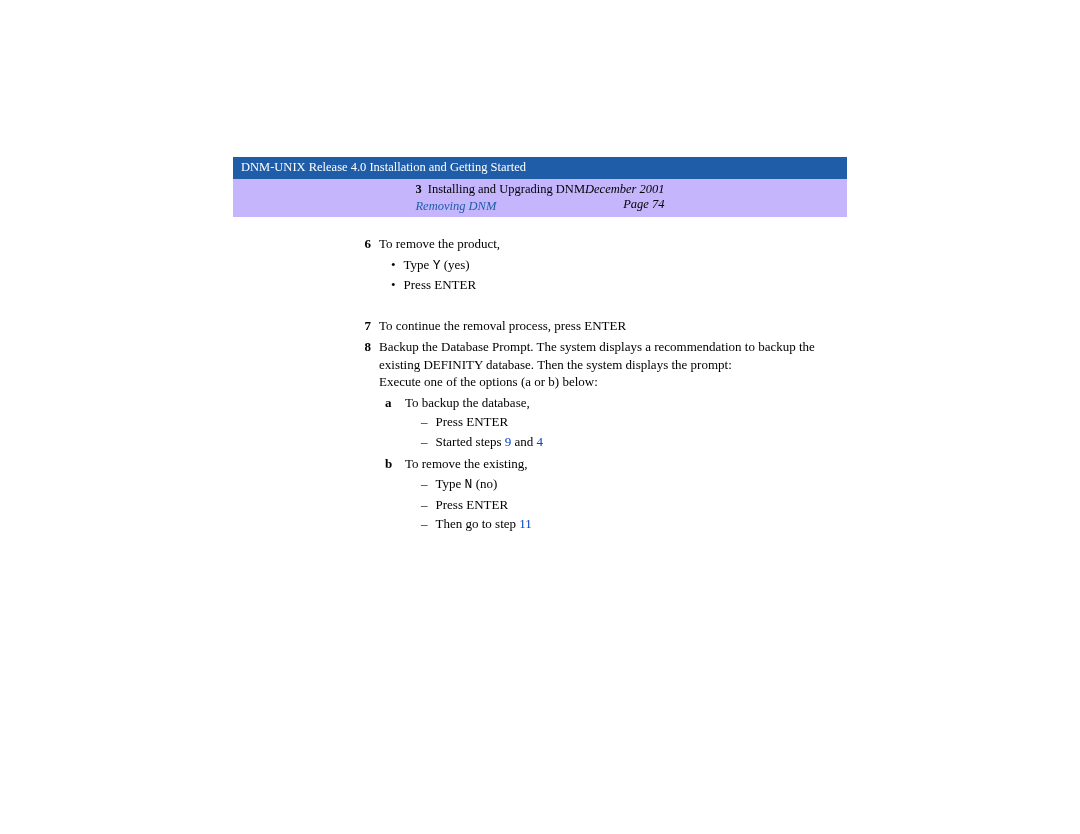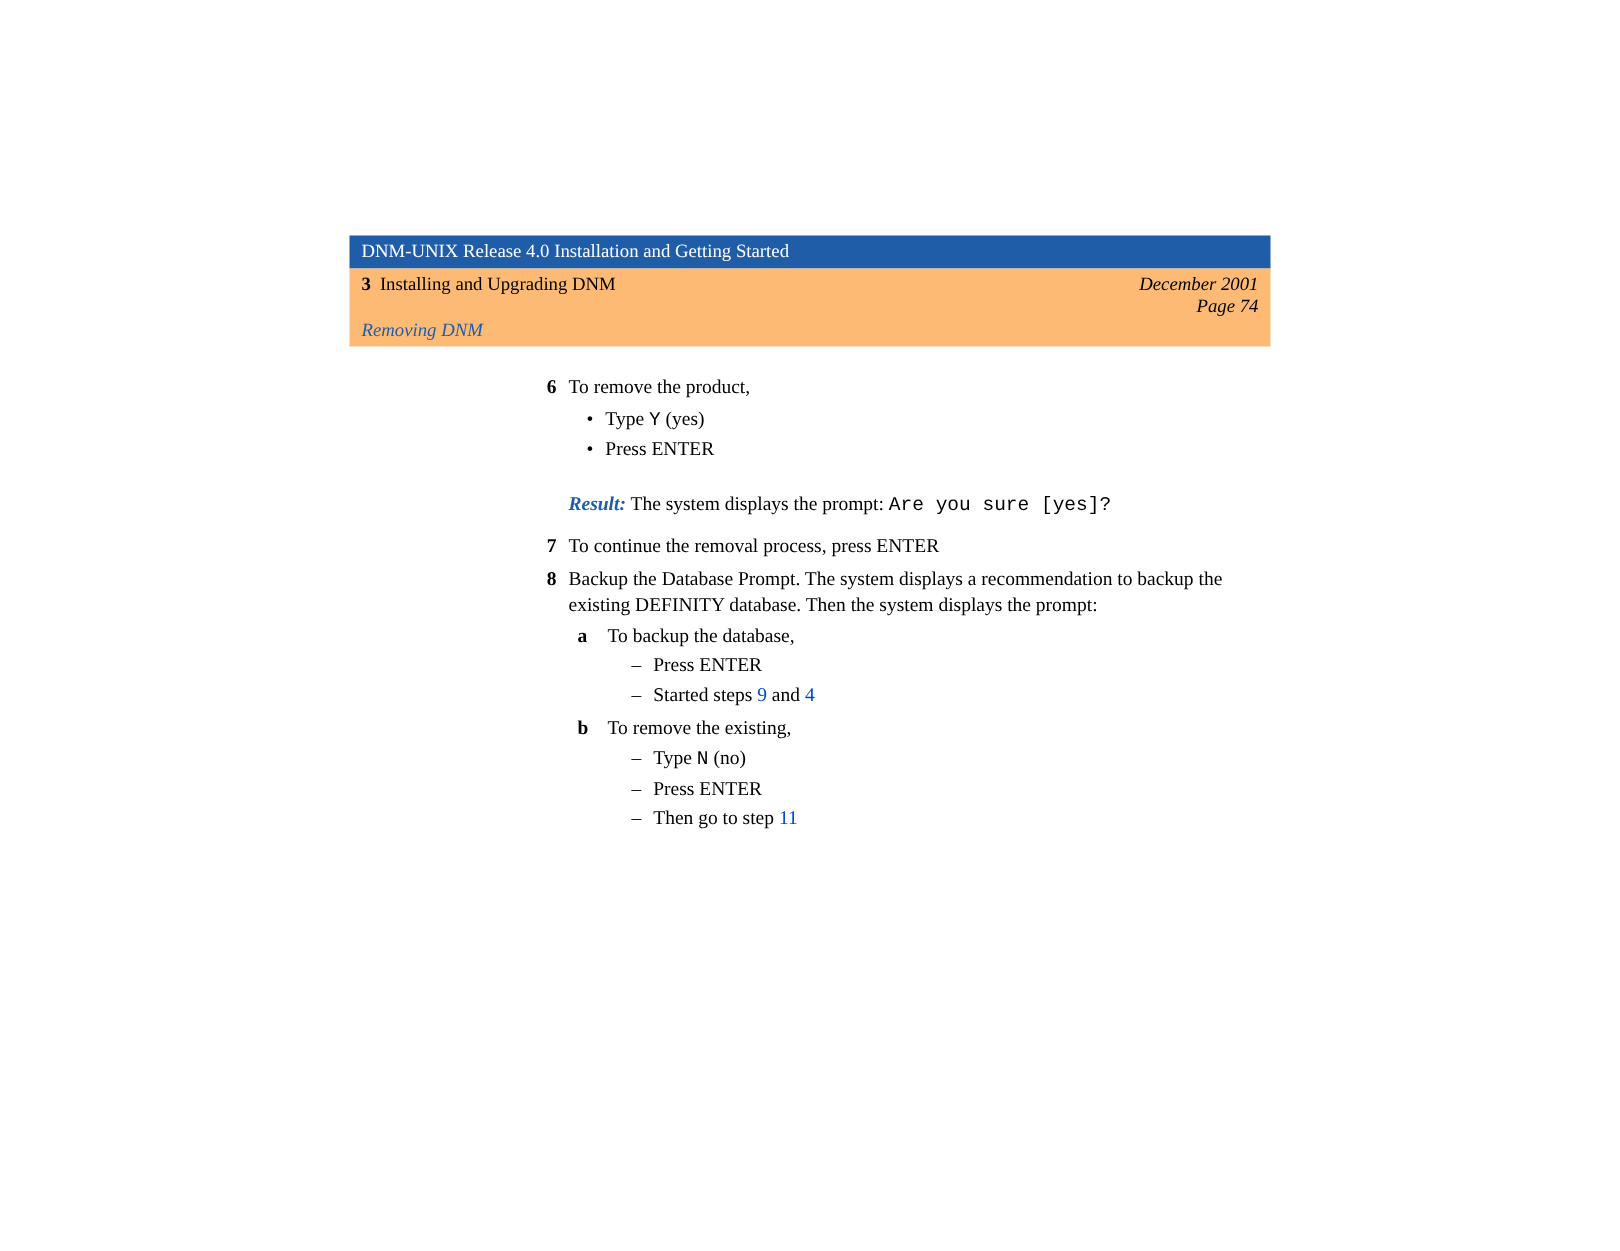--- a/index.html
+++ b/index.html
@@ -20,43 +20,43 @@
     width: 614px;
   }
   .title-bar {
     background: #1f5da8;
     color: #ffffff;
     font-family: "Times New Roman", Times, serif;
     font-size: 12.5px;
     padding: 3px 24px 4px 8px;
   }
   .info-bar {
-    background: #fdba74;
+    background: #c4b5fd;
     padding: 3px 8px 3px 8px;
     display: flex;
-    justify-content: space-between;
+    justify-content: center;
     align-items: flex-start;
     font-size: 12.5px;
   }
   .info-left {
     display: flex;
     flex-direction: column;
   }
   .chapter-row {
     color: #000000;
     margin-bottom: 1px;
   }
   .chapter-row b {
     font-weight: bold;
     margin-right: 6px;
   }
   .section-title {
     font-style: italic;
     color: #1f5da8;
-    margin-top: 15px;
+    margin-top: 1px;
   }
   .info-right {
     text-align: right;
     color: #000000;
     font-style: italic;
   }
   .content {
     margin-top: 18px;
     margin-left: 120px;
     margin-right: 10px;
@@ -159,37 +159,35 @@
       <div class="step-body">
         <span>To remove the product,</span>
         <div class="bullet-list">
           <div class="bullet-item">
             <span><span>Type </span><span class="mono"> Y</span><span> (yes)</span></span>
           </div>
           <div class="bullet-item">
             <span><span>Press </span><span class="bold">ENTER</span></span>
           </div>
         </div>
-        <div class="para">
-          <span class="result-label">Result:</span><span> The system displays the prompt: </span><span class="mono">Are you sure [yes]?</span>
-        </div>
       </div>
     </div>
 
     <div class="step">
       <div class="step-num">7</div>
       <div class="step-body">
         <span>To continue the removal process, press </span><span class="bold">ENTER</span>
       </div>
     </div>
 
     <div class="step">
       <div class="step-num">8</div>
       <div class="step-body">
         <span><span class="bold">Backup the Database Prompt</span><span>. The system displays a recommendation to backup the existing DEFINITY database. Then the system displays the prompt:</span></span>
+        <div>Execute one of the options (a or b) below:</div>
 
         
         <div class="sub-step">
           <div class="sub-label">a</div>
           <div>
             <span>To backup the database,</span>
             <div class="dash-list">
               <div class="dash-item">
                 <span><span>Press </span><span class="bold">ENTER</span></span>
               </div>

